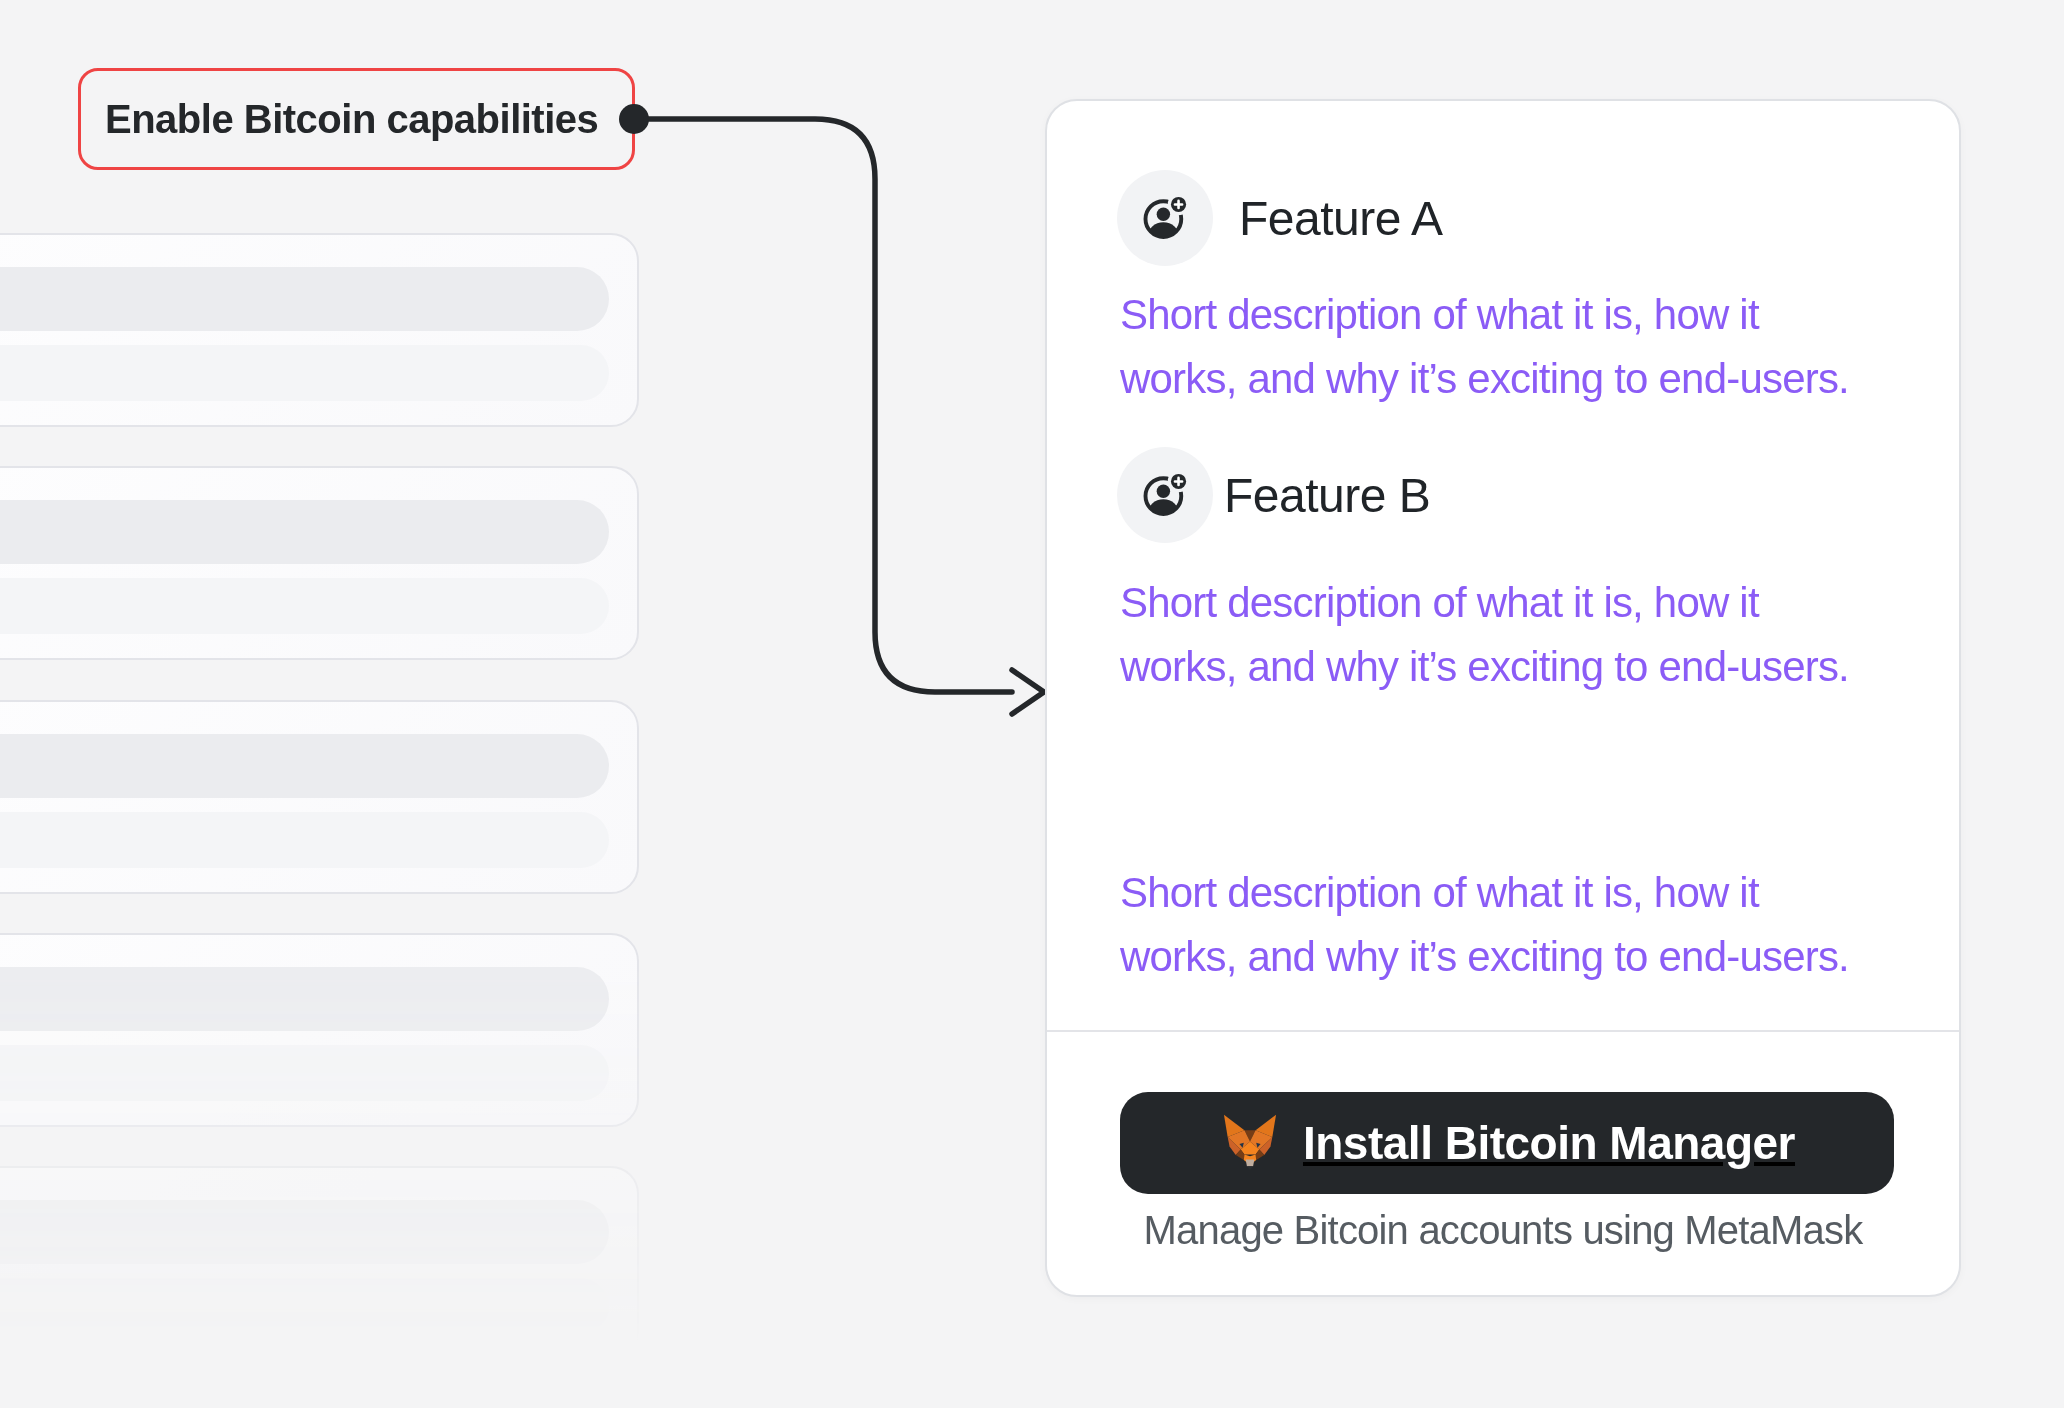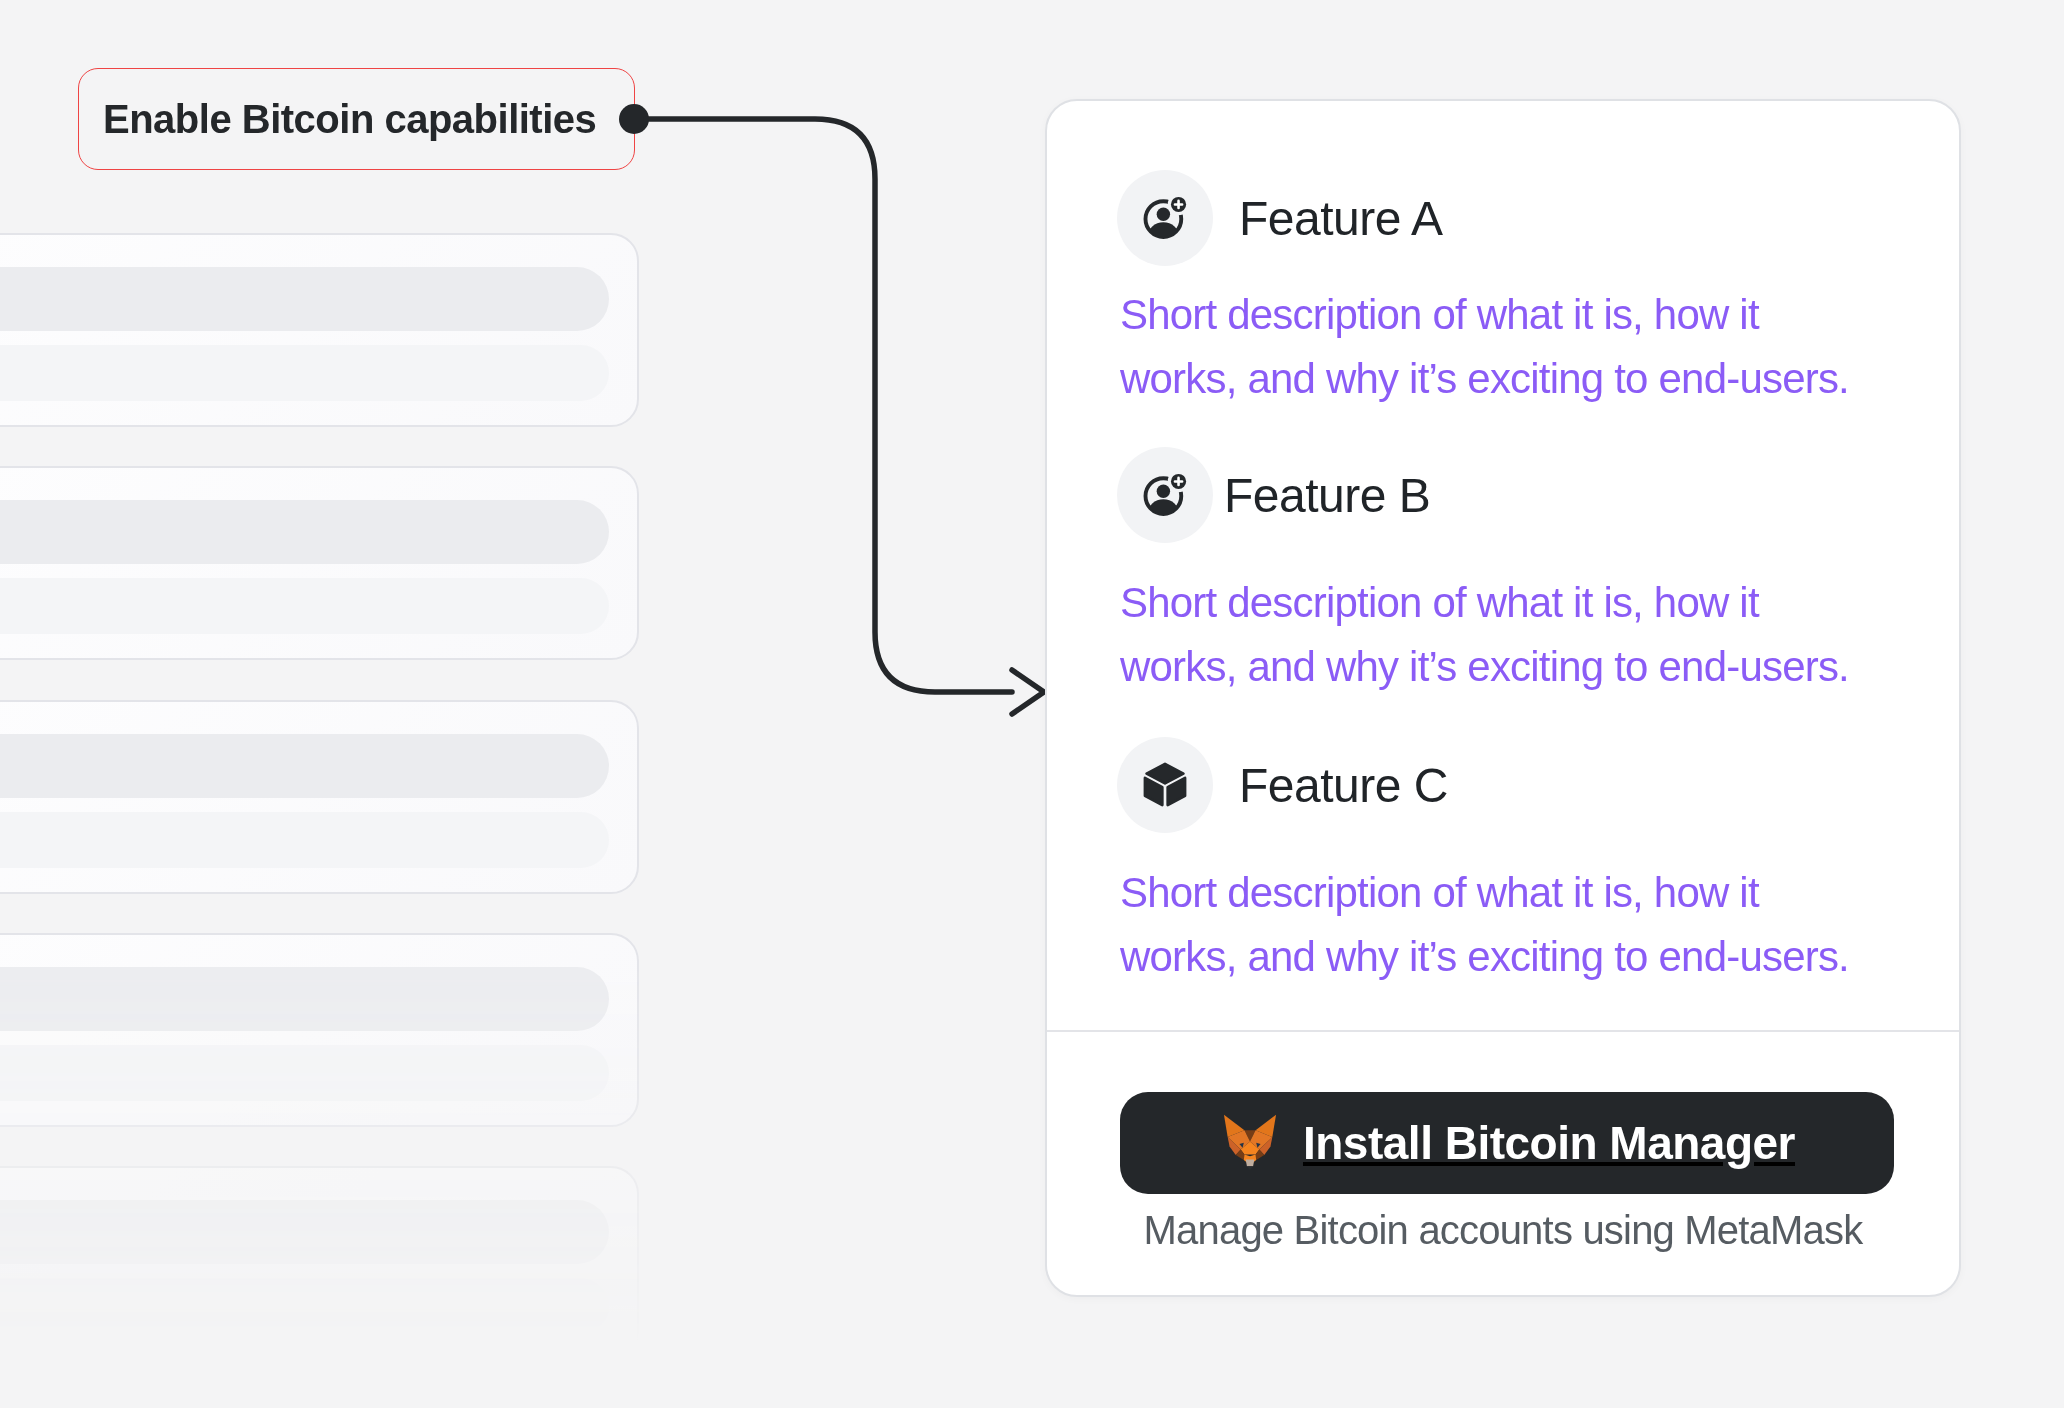--- a/index.html
+++ b/index.html
@@ -2,21 +2,21 @@
 <html><head>
 <meta charset="utf-8">
 <style>
   html,body{margin:0;padding:0;}
   body{background:#f4f4f5;font-family:"Liberation Sans",sans-serif;}
   .stage{position:relative;width:2064px;height:1408px;background:#f4f4f5;overflow:hidden;}
 
   
   .anno-label{
     position:absolute;left:78px;top:68px;width:557px;height:102px;
-    border:1px solid #ef4444;border-radius:20px;box-sizing:border-box;
+    border:3px solid #ef4444;border-radius:20px;box-sizing:border-box;
     display:flex;align-items:center;padding-left:24px;
     font-size:40px;font-weight:600;color:#24272a;letter-spacing:-0.5px;white-space:nowrap;
     background:transparent;
   }
 
   
   .connector{position:absolute;left:0;top:0;pointer-events:none;}
 
   
   .skeleton-column{
@@ -152,32 +152,20 @@
           <path d="M36.5 8.2 v6.6 M33.2 11.5 h6.6" stroke="#ffffff" stroke-width="2.4" stroke-linecap="round"></path>
         </svg>
       </div>
       <div class="feature-title">Feature B</div>
     </div>
     <div class="feature-desc desc-b">
       <div>Short description of what it is, how it</div>
       <div>works, and why it’s exciting to end-users.</div>
     </div>
 
-    <div class="feature-row row-c">
-      <div class="icon-circle">
-        <svg viewBox="0 0 48 48" width="52" height="52">
-          <g fill="#25282b" stroke="#25282b" stroke-width="2.5" stroke-linejoin="round">
-            <polygon points="24,4.5 41,13.5 24,22.5 7,13.5"></polygon>
-            <polygon points="5.5,17.5 21.5,26 21.5,42.5 5.5,34"></polygon>
-            <polygon points="42.5,17.5 26.5,26 26.5,42.5 42.5,34"></polygon>
-          </g>
-        </svg>
-      </div>
-      <div class="feature-title">Feature C</div>
-    </div>
     <div class="feature-desc desc-c">
       <div>Short description of what it is, how it</div>
       <div>works, and why it’s exciting to end-users.</div>
     </div>
 
     <div class="panel-divider"></div>
 
     <button class="install-button">
       <svg viewBox="0 0 100 93" width="62" height="62">
         <polygon points="8,1 14,37 41,26" fill="#E2761B"></polygon>

